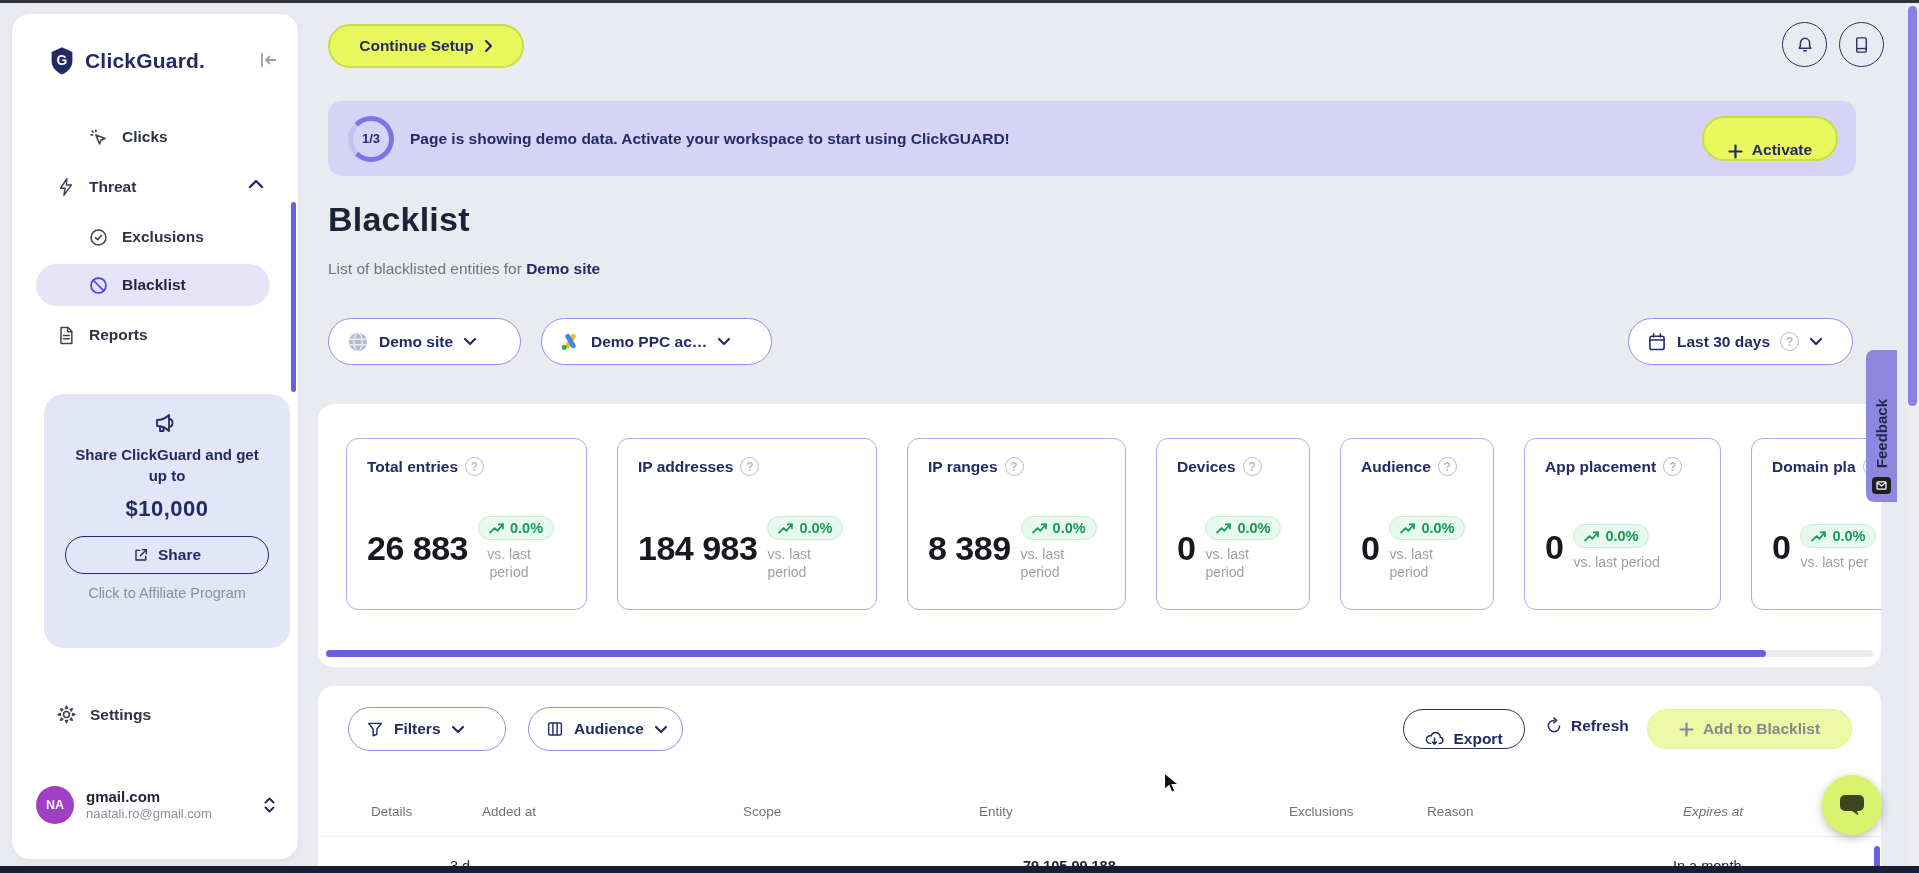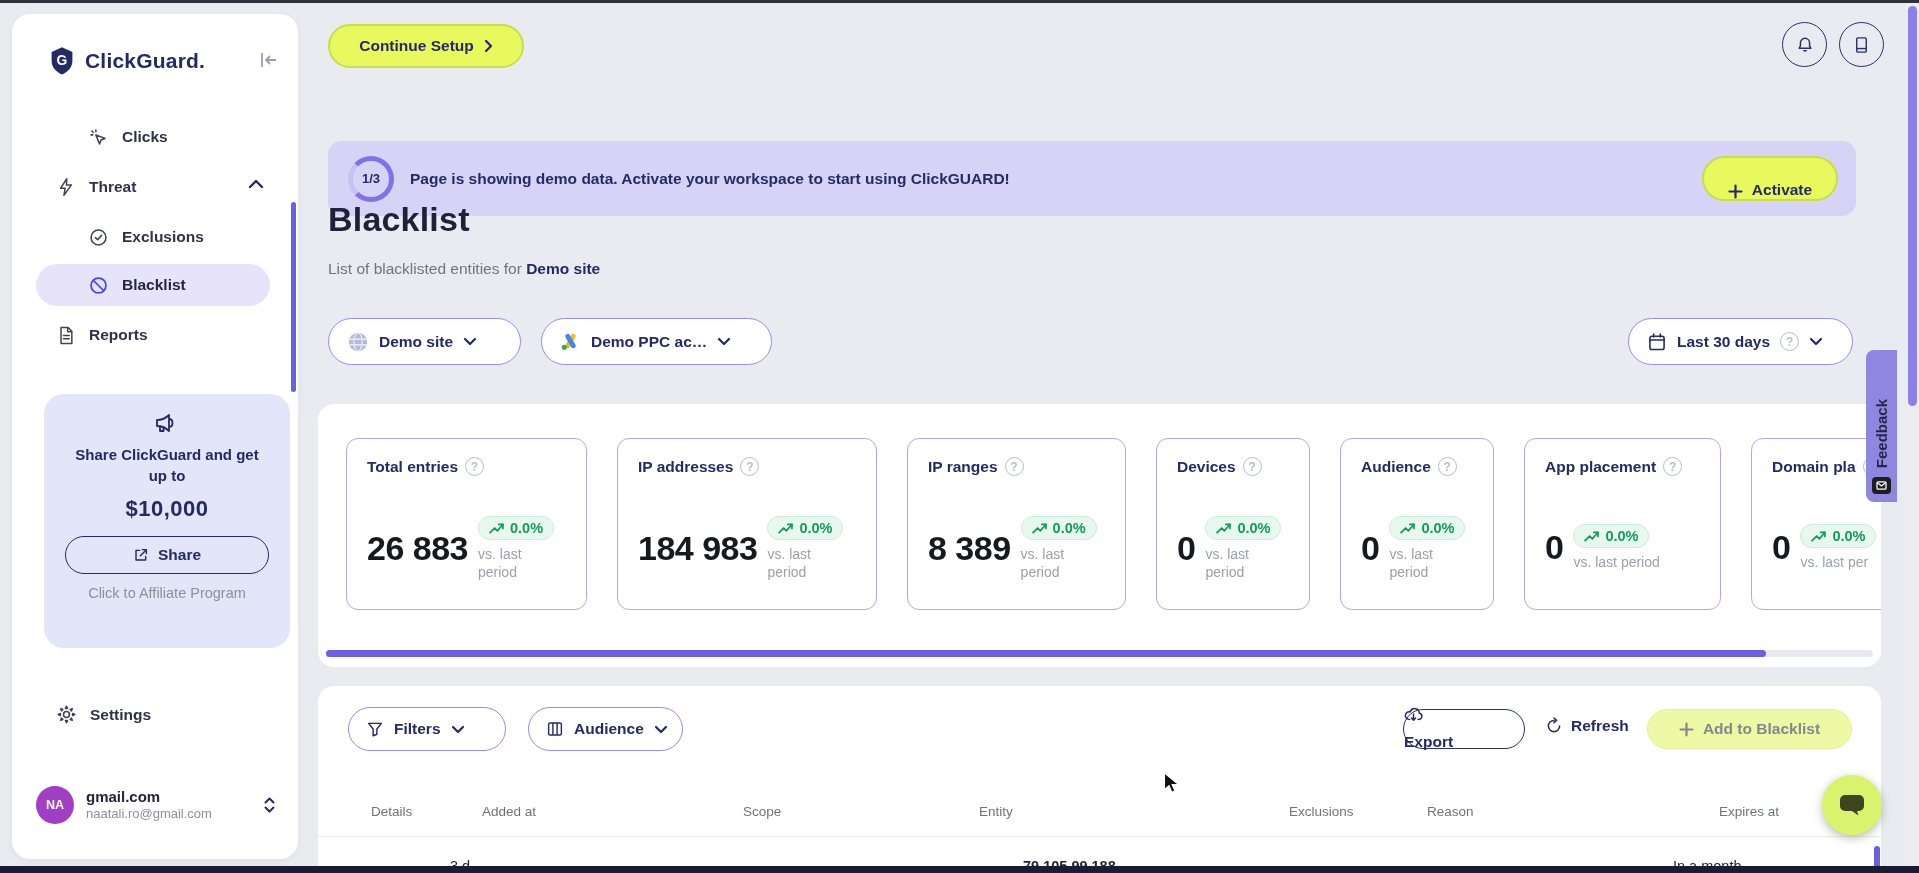--- a/index.html
+++ b/index.html
@@ -43,21 +43,21 @@
   .avatar{width:38px;height:38px;border-radius:50%;background:#a03ec4;color:#fff;font-size:12.5px;font-weight:700;display:flex;align-items:center;justify-content:center;}
   .acc-name{font-size:15px;font-weight:700;color:#21263c;line-height:1.25;}
   .acc-mail{font-size:13px;color:#8a8f99;line-height:1.25;}
   .acc-sel{margin-left:auto;color:var(--navy);}
 
   
   .continue-btn{left:328px;top:24px;width:196px;height:44px;background:var(--lime);border:2px solid var(--lime-border);border-radius:23px;display:flex;align-items:center;justify-content:center;gap:10px;color:var(--navy);font-size:15.5px;font-weight:700;cursor:pointer;}
   .round-btn{width:45px;height:45px;border-radius:50%;border:1.6px solid #2b3166;display:flex;align-items:center;justify-content:center;color:#2b3166;background:transparent;cursor:pointer;}
 
   
-  .banner{left:328px;top:101px;width:1528px;height:75px;background:var(--lavender);border-radius:14px;display:flex;align-items:center;padding:0 18px 0 20px;margin-top:40px;}
+  .banner{left:328px;top:101px;width:1528px;height:75px;background:var(--lavender);border-radius:14px;display:flex;align-items:center;padding:0 18px 0 20px;}
   .ring{width:46px;height:46px;border-radius:50%;background:conic-gradient(from 315deg,#7f73e7 0 270deg,#c7c1f0 270deg);display:flex;align-items:center;justify-content:center;}
   .ring-in{width:36px;height:36px;border-radius:50%;background:var(--lavender);display:flex;align-items:center;justify-content:center;font-size:13px;font-weight:800;color:var(--navy);}
   .banner-msg{margin-left:16px;font-size:15.5px;font-weight:600;color:#252b66;}
   .activate-btn{margin-left:auto;width:136px;height:45px;background:var(--lime);border:2px solid var(--lime-border);border-radius:23px;display:flex;align-items:flex-end;justify-content:center;gap:9px;color:var(--navy);font-size:15.5px;font-weight:700;cursor:pointer;}
 
   
   .page-title{left:328px;top:200px;font-size:34px;font-weight:800;color:#1e2238;letter-spacing:.2px;}
   .page-sub{left:328px;top:260px;font-size:15.5px;color:#6f7480;}
   .page-sub b{color:var(--navy);font-weight:700;}
 
@@ -76,21 +76,21 @@
   .badge{display:inline-flex;align-items:center;gap:6px;background:var(--green-bg);border:1px solid var(--green-border);border-radius:14px;padding:3px 10px;color:var(--green);font-size:14.5px;font-weight:700;width:max-content;}
   .sc-cap{color:#9ba1ab;font-size:14px;line-height:1.3;}
   .cap-narrow{width:62px;}
   .cap-wide{white-space:nowrap;}
   .hscroll-track{position:absolute;left:8px;top:246px;width:1547px;height:7px;background:#e9eaef;border-radius:4px;}
   .hscroll-thumb{position:absolute;left:8px;top:246px;width:1440px;height:7px;background:var(--purple);border-radius:4px;}
 
   
   .table-panel{left:318px;top:686px;width:1563px;height:187px;background:#fff;border-radius:16px 16px 0 0;overflow:hidden;}
   .tb-pill{position:absolute;top:21px;height:44px;border:1.5px solid var(--pill-border);border-radius:22px;background:#fff;display:flex;align-items:center;gap:10px;padding:0 17px;font-size:15.5px;font-weight:700;color:var(--navy);cursor:pointer;}
-  .export-btn{position:absolute;left:1085px;top:23px;width:122px;height:40px;border:1.6px solid #2b3166;border-radius:21px;background:#fff;display:flex;align-items:flex-start;justify-content:center;gap:9px;font-size:15.5px;font-weight:700;color:var(--navy);cursor:pointer;flex-direction:column;}
+  .export-btn{position:absolute;left:1085px;top:23px;width:122px;height:40px;border:1.6px solid #2b3166;border-radius:21px;background:#fff;display:flex;align-items:flex-end;justify-content:center;gap:9px;font-size:15.5px;font-weight:700;color:var(--navy);cursor:pointer;}
   .refresh-btn{position:absolute;left:1227px;top:31px;display:flex;align-items:center;gap:8px;font-size:15.5px;font-weight:700;color:var(--navy);cursor:pointer;background:none;border:none;text-align:right;}
   .add-btn{position:absolute;left:1329px;top:23px;width:205px;height:40px;background:var(--lime-pale);border:1px solid #e2efa0;border-radius:21px;display:flex;align-items:center;justify-content:center;gap:9px;font-size:15.5px;font-weight:700;color:#83888f;cursor:pointer;}
   .th{position:absolute;top:118px;font-size:13.5px;color:#6e737b;font-weight:400;}
   .tb-divider{position:absolute;left:0;top:150px;width:1563px;height:1px;background:#ececf0;}
   .td{position:absolute;top:172px;font-size:14.5px;color:#1c2136;white-space:nowrap;}
   .tv-scroll{position:absolute;left:1556px;top:160px;width:6px;height:27px;background:var(--purple);border-radius:3px;}
 
   
   .vscroll-track{left:1906px;top:3px;width:13px;height:870px;background:#ececf1;}
   .vscroll-thumb{left:1908px;top:6px;width:9px;height:400px;background:#8a80e8;border-radius:5px;}
@@ -325,21 +325,21 @@
   <span>
     <svg width="14" height="9" viewBox="0 0 14 9" fill="none" stroke="#242a63" stroke-width="2.2" stroke-linecap="round" stroke-linejoin="round">
         <path d="M2 2 7 7 12 2"></path>
       </svg>
   </span>
 </div>
 
 <div class="abs stats-panel">
   <div class="cards-row">
 
-    <div class="stat-card" style="width:241px;">
+    <div class="stat-card" style="width:241px;text-align:center;">
       <div class="sc-title">
           <span>Total entries</span>
           <span class="qmark">?</span>
         </div>
       <div class="sc-bottom">
         <span class="sc-value">26 883</span>
         <span class="sc-col">
           <span class="badge">
               <svg width="15" height="11" viewBox="0 0 16 12" fill="none" stroke="#149a5c" stroke-width="1.9" stroke-linecap="round" stroke-linejoin="round">
                 <path d="M1 10.5 6 5.5 9 8.5 15 1.5"></path>
@@ -536,21 +536,21 @@
     </span>
     <span>Add to Blacklist</span>
   </button>
 
   <span class="th" style="left:53px;">Details</span>
   <span class="th" style="left:164px;">Added at</span>
   <span class="th" style="left:425px;">Scope</span>
   <span class="th" style="left:661px;">Entity</span>
   <span class="th" style="left:971px;">Exclusions</span>
   <span class="th" style="left:1109px;">Reason</span>
-  <span class="th" style="left:1401px;">Expires at</span>
+  <span class="th" style="left:1365px;font-style:italic;">Expires at</span>
 
   <div class="tb-divider"></div>
 
   <div class="td" style="left:132px;">3 d</div>
   <div class="td" style="left:705px;font-weight:700;">79.105.99.188</div>
   <div class="td" style="left:1355px;">In a month</div>
 
   <div class="tv-scroll"></div>
 </div>
 

